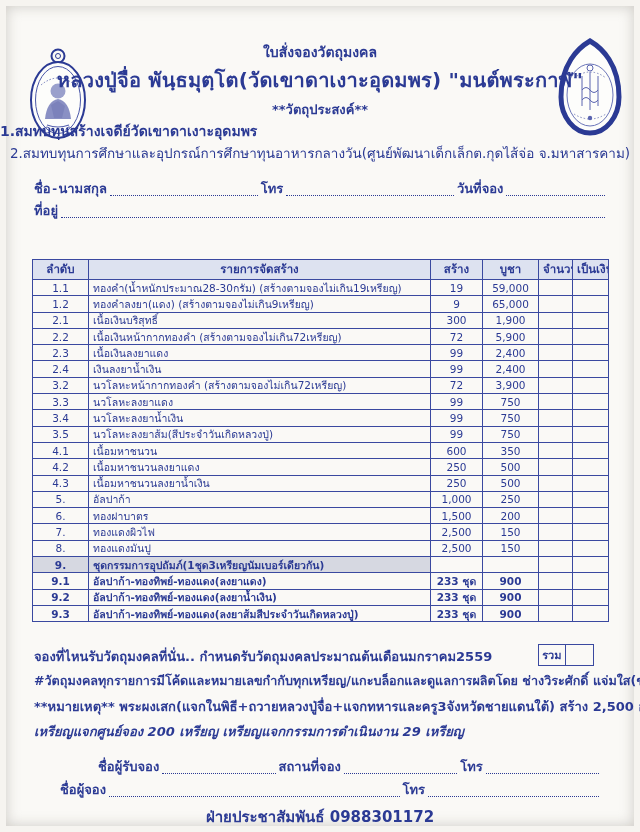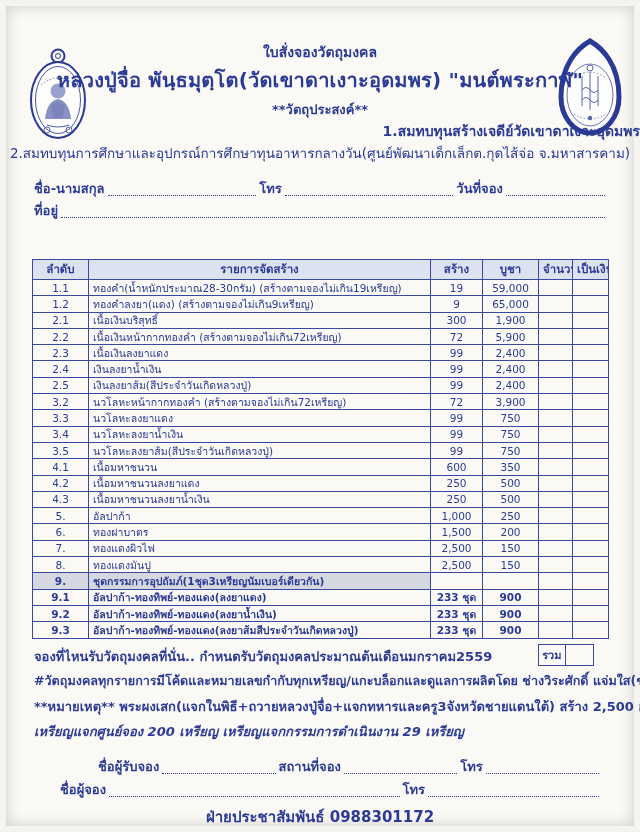--- a/index.html
+++ b/index.html
@@ -7,29 +7,29 @@
     position:relative;width:640px;height:832px;margin:0 auto;
     background:#f6f4f0;
     font-family:"DejaVu Sans","Liberation Sans",sans-serif;
     color:#2b3a94;overflow:hidden;
   }
   .sheet{position:absolute;left:6px;top:6px;right:6px;bottom:6px;background:#faf9f6;box-shadow:0 0 14px rgba(120,115,105,.35) inset;}
 
   .form-title{position:absolute;left:0;right:0;top:41px;font-size:14px;font-weight:bold;text-align:center;}
   .main-title{position:absolute;left:0;right:0;top:64px;font-size:20px;font-weight:bold;text-align:center;letter-spacing:.2px;}
   .purpose-head{position:absolute;left:0;right:0;top:99px;font-size:13px;font-weight:bold;text-align:center;}
-  .purpose-1{position:absolute;left:0;right:0;top:120px;font-size:14px;font-weight:bold;text-align:right;}
+  .purpose-1{position:absolute;left:0;right:0;top:120px;font-size:14px;font-weight:bold;text-align:left;}
   .purpose-2{position:absolute;left:0;right:0;top:142px;font-size:13.5px;font-weight:normal;text-align:center;}
 
   .logo{position:absolute;}
   .logo-left{left:27px;top:45px;}
   .logo-right{left:552px;top:38px;}
 
   .fieldline{position:absolute;display:flex;align-items:flex-end;font-size:13px;font-weight:bold;}
-  .fl-1{left:34px;right:32px;top:178px;}
+  .fl-1{left:34px;right:32px;top:178px;font-family:Liberation Mono, monospace;}
   .fl-2{left:34px;right:32px;top:200px;}
   .dots{flex:1;border-bottom:1.6px dotted #2b3a94;margin:0 3px 3px 3px;height:12px;min-width:30px;}
   .dots.w15{flex:1.5}.dots.w16{flex:1.7}.dots.w09{flex:1.0}
 
   table.order{
     position:absolute;left:32px;top:219px;width:576px;
     border-collapse:collapse;table-layout:fixed;font-size:10.5px;margin-top:40px;
   }
   table.order th,table.order td{
     border:1px solid #3a49a0;padding:0 4px;line-height:1.15;
@@ -176,28 +176,20 @@
         </tr>
         <tr>
           <td class="c-no">2.4</td>
           <td class="c-item">เงินลงยาน้ำเงิน</td>
           <td class="c-made">99</td>
           <td class="c-price">2,400</td>
           <td class="c-qty"></td>
           <td class="c-amount"></td>
         </tr>
         <tr>
-          <td class="c-no">2.5</td>
-          <td class="c-item">เงินลงยาส้ม(สีประจำวันเกิดหลวงปู่)</td>
-          <td class="c-made">99</td>
-          <td class="c-price">2,400</td>
-          <td class="c-qty"></td>
-          <td class="c-amount"></td>
-        </tr>
-        <tr>
           <td class="c-no">3.2</td>
           <td class="c-item">นวโลหะหน้ากากทองคำ  (สร้างตามจองไม่เกิน72เหรียญ)</td>
           <td class="c-made">72</td>
           <td class="c-price">3,900</td>
           <td class="c-qty"></td>
           <td class="c-amount"></td>
         </tr>
         <tr>
           <td class="c-no">3.3</td>
           <td class="c-item">นวโลหะลงยาแดง</td>

